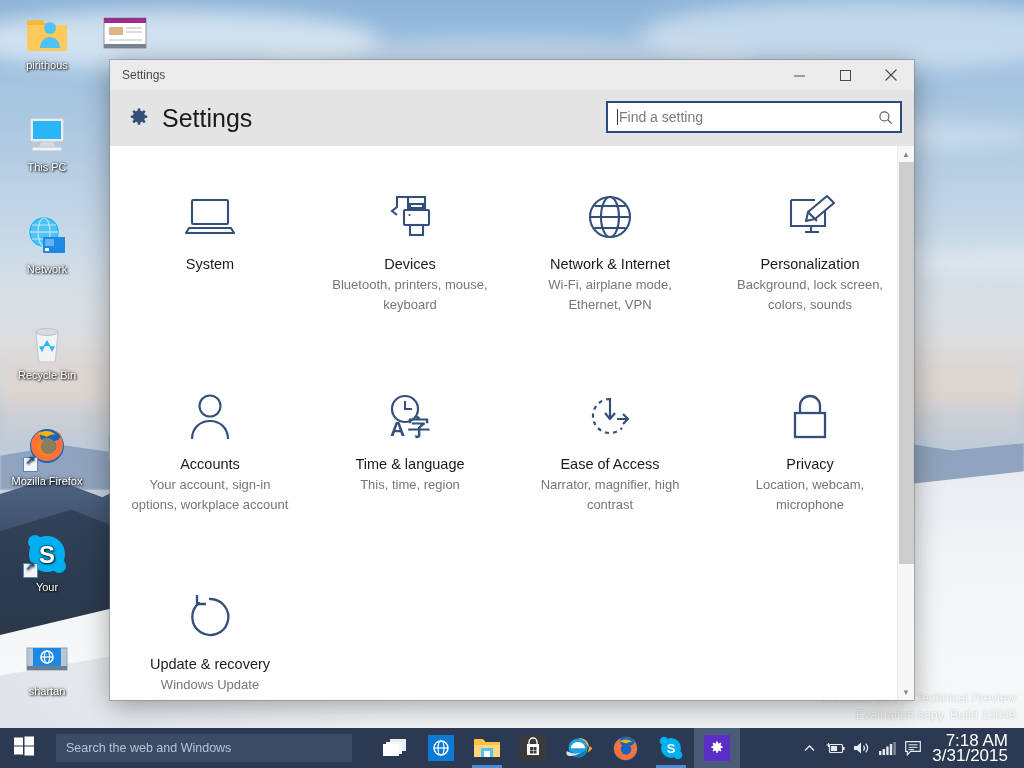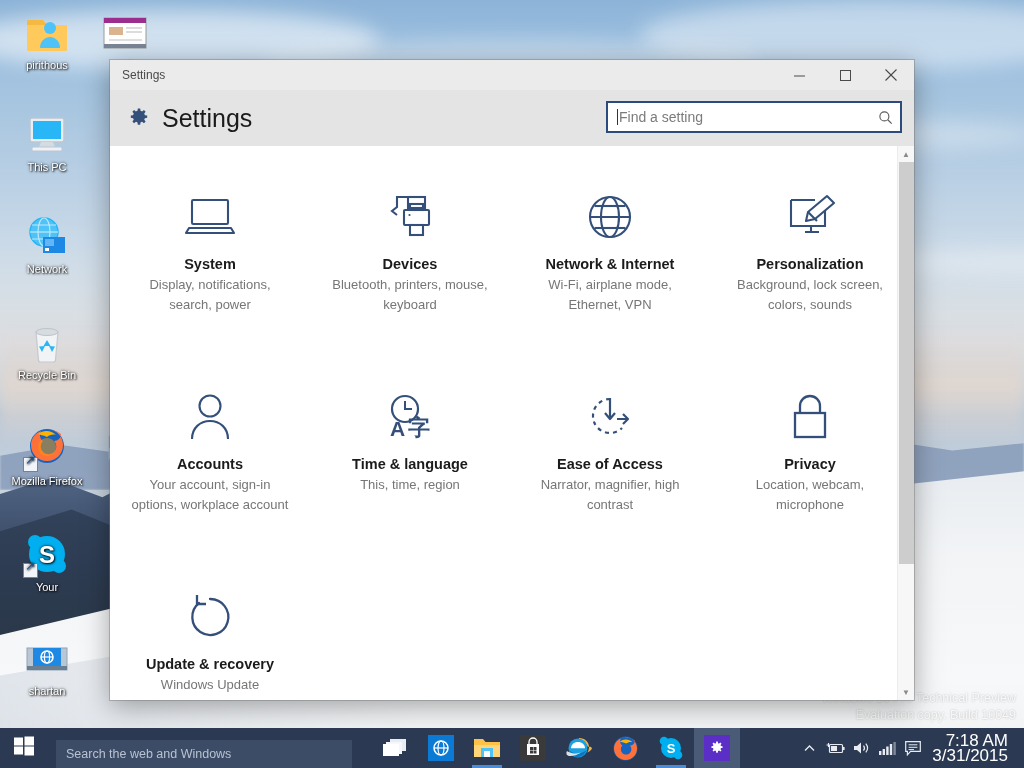--- a/index.html
+++ b/index.html
@@ -244,21 +244,20 @@
     display: flex;
     align-items: center;
     justify-content: center;
     margin-bottom: 8px;
   }
   .tile .t-title {
     font-size: 14.5px;
     color: #1b1b1b;
     text-align: center;
     margin-bottom: 3px;
-    font-weight: bold;
   }
   .tile .t-sub {
     font-size: 13px;
     color: #767676;
     text-align: center;
     line-height: 20px;
     width: 160px;
   }
 
   
@@ -297,21 +296,21 @@
   }
 
   
   #taskbar {
     position: absolute;
     left: 0; bottom: 0;
     width: 1024px;
     height: 40px;
     background: #2b3a52;
     display: flex;
-    align-items: flex-end;
+    align-items: center;
   }
   .start-btn {
     width: 48px; height: 40px;
     display: flex; align-items: center; justify-content: center;
   }
   .tb-search {
     width: 296px;
     height: 28px;
     margin-left: 8px;
     background: #3c4c66;
@@ -591,21 +590,20 @@
       <div class="tiles">
 
         <div class="tile">
           <div class="icon">
             <svg width="52" height="44" viewBox="0 0 52 44" fill="none" stroke="#34507a" stroke-width="2.1">
               <rect x="8" y="5" width="36" height="24" rx="1.2"></rect>
               <path d="M5 33 h42 l3 5 H2 z" stroke-linejoin="round"></path>
             </svg>
           </div>
           <div class="t-title">System</div>
-          <div class="t-sub">Display, notifications, search, power</div>
         </div>
 
         <div class="tile">
           <div class="icon">
             <svg width="52" height="46" viewBox="0 0 52 46" fill="none" stroke="#34507a" stroke-width="2.1">
               <path d="M30 3 H13 v10 l-5 4 5 4"></path>
               <rect x="24" y="3" width="17" height="11"></rect>
               <rect x="20" y="16" width="25" height="15" rx="1"></rect>
               <rect x="26" y="31" width="13" height="10"></rect>
               <rect x="26" y="10" width="13" height="6" fill="none"></rect>

